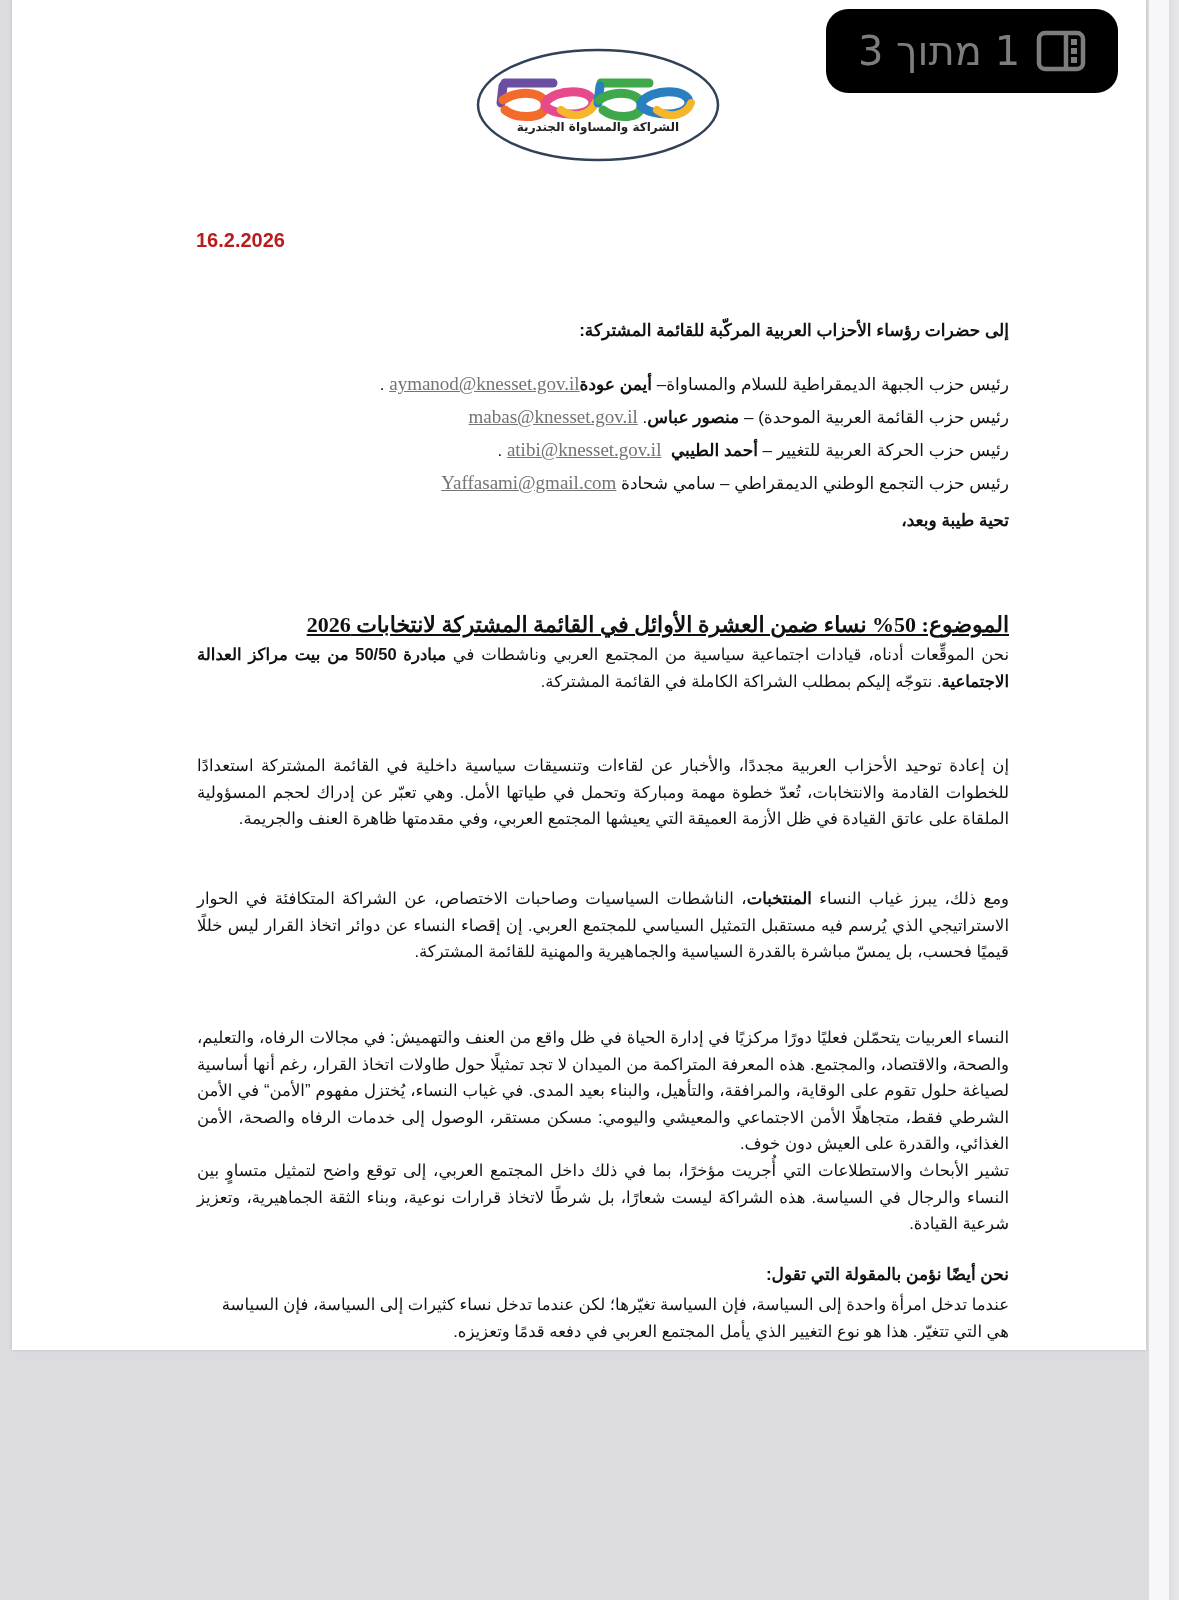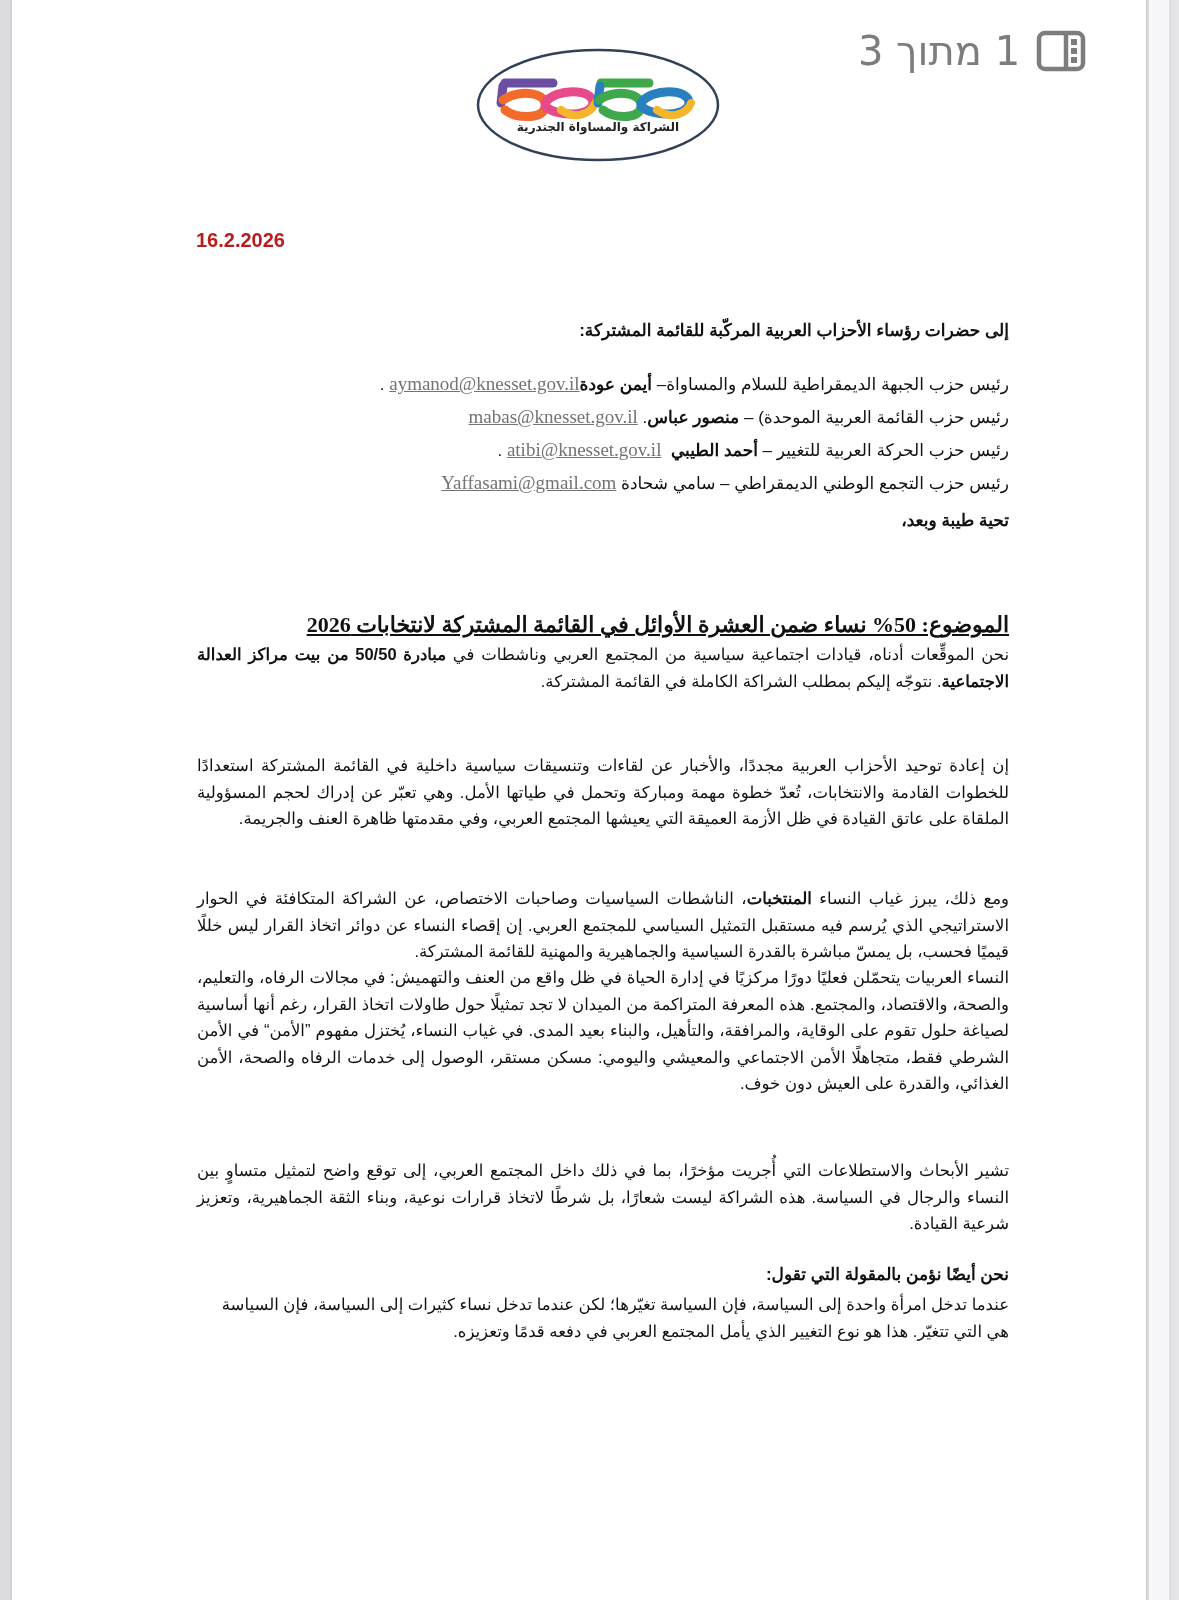--- a/index.html
+++ b/index.html
@@ -7,31 +7,31 @@
     width: 1179px; height: 1600px; overflow: hidden;
     background: #e6e6ea;
     font-family: "Liberation Sans", sans-serif;
     position: relative;
   }
   .viewer {
     position: absolute; left: 0; top: 0; width: 1179px; height: 1600px;
     background: #dcdce0;
   }
   .page {
-    position: absolute; left: 12px; top: 0; width: 1134px; height: 1600px;
+    position: absolute; left: 12px; top: 0; width: 1134px; height: 1350px;
     background: #ffffff;
     box-shadow: 0 0 3px rgba(0,0,0,0.15);
   }
   .scroll-track {
     position: absolute; right: 0; top: 0; width: 30px; height: 1600px;
     background: linear-gradient(to right, #f7f7f9 0, #f7f7f9 20px, #dedee2 20px, #e9e9ec 100%);
   }
   .page-counter {
     position: absolute; left: 826px; top: 9px; width: 292px; height: 84px;
-    background: #ffffff; border-radius: 22px;
+    background: #000000; border-radius: 22px;
     display: flex; align-items: center; justify-content: center; gap: 16px;
     direction: ltr;
   }
   .page-counter .counter-text {
     font-size: 40px; color: #7d7d7d; font-family: "DejaVu Sans", sans-serif;
     direction: rtl;
   }
   .page-counter svg { display: block; }
 
   .logo {
@@ -64,21 +64,21 @@
   }
   .subject span { text-decoration: underline; font-family: "Liberation Serif", serif; }
 
   .para {
     font-size: 16.5px; line-height: 26.5px; text-align: justify; text-align-last: right;
   }
   .para b { font-weight: bold; }
   .p1 { top: 641px; }
   .p2 { top: 752px; }
   .p3 { top: 885px; }
-  .p4 { top: 964px; }
+  .p4 { top: 1024px; }
   .p5 { top: 1157px; }
   .quote-head { top: 1264px; font-weight: bold; font-size: 17px; text-align: right; }
   .quote { top: 1291px; font-size: 16.5px; line-height: 27px; text-align: right; width: 790px; left: 207px; }
 </style>
 </head>
 <body>
 
 <div class="viewer">
   <div class="page">
 

